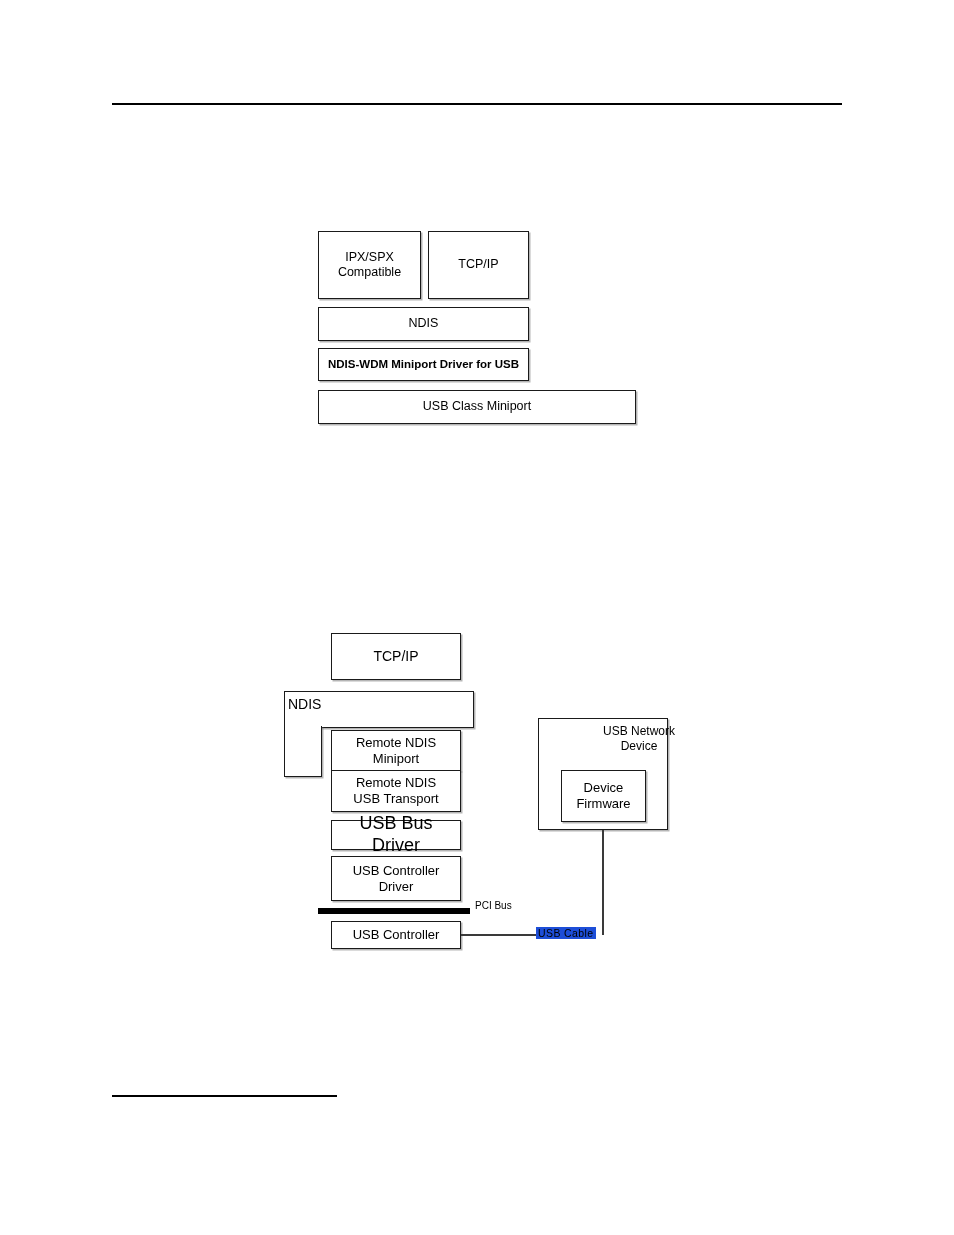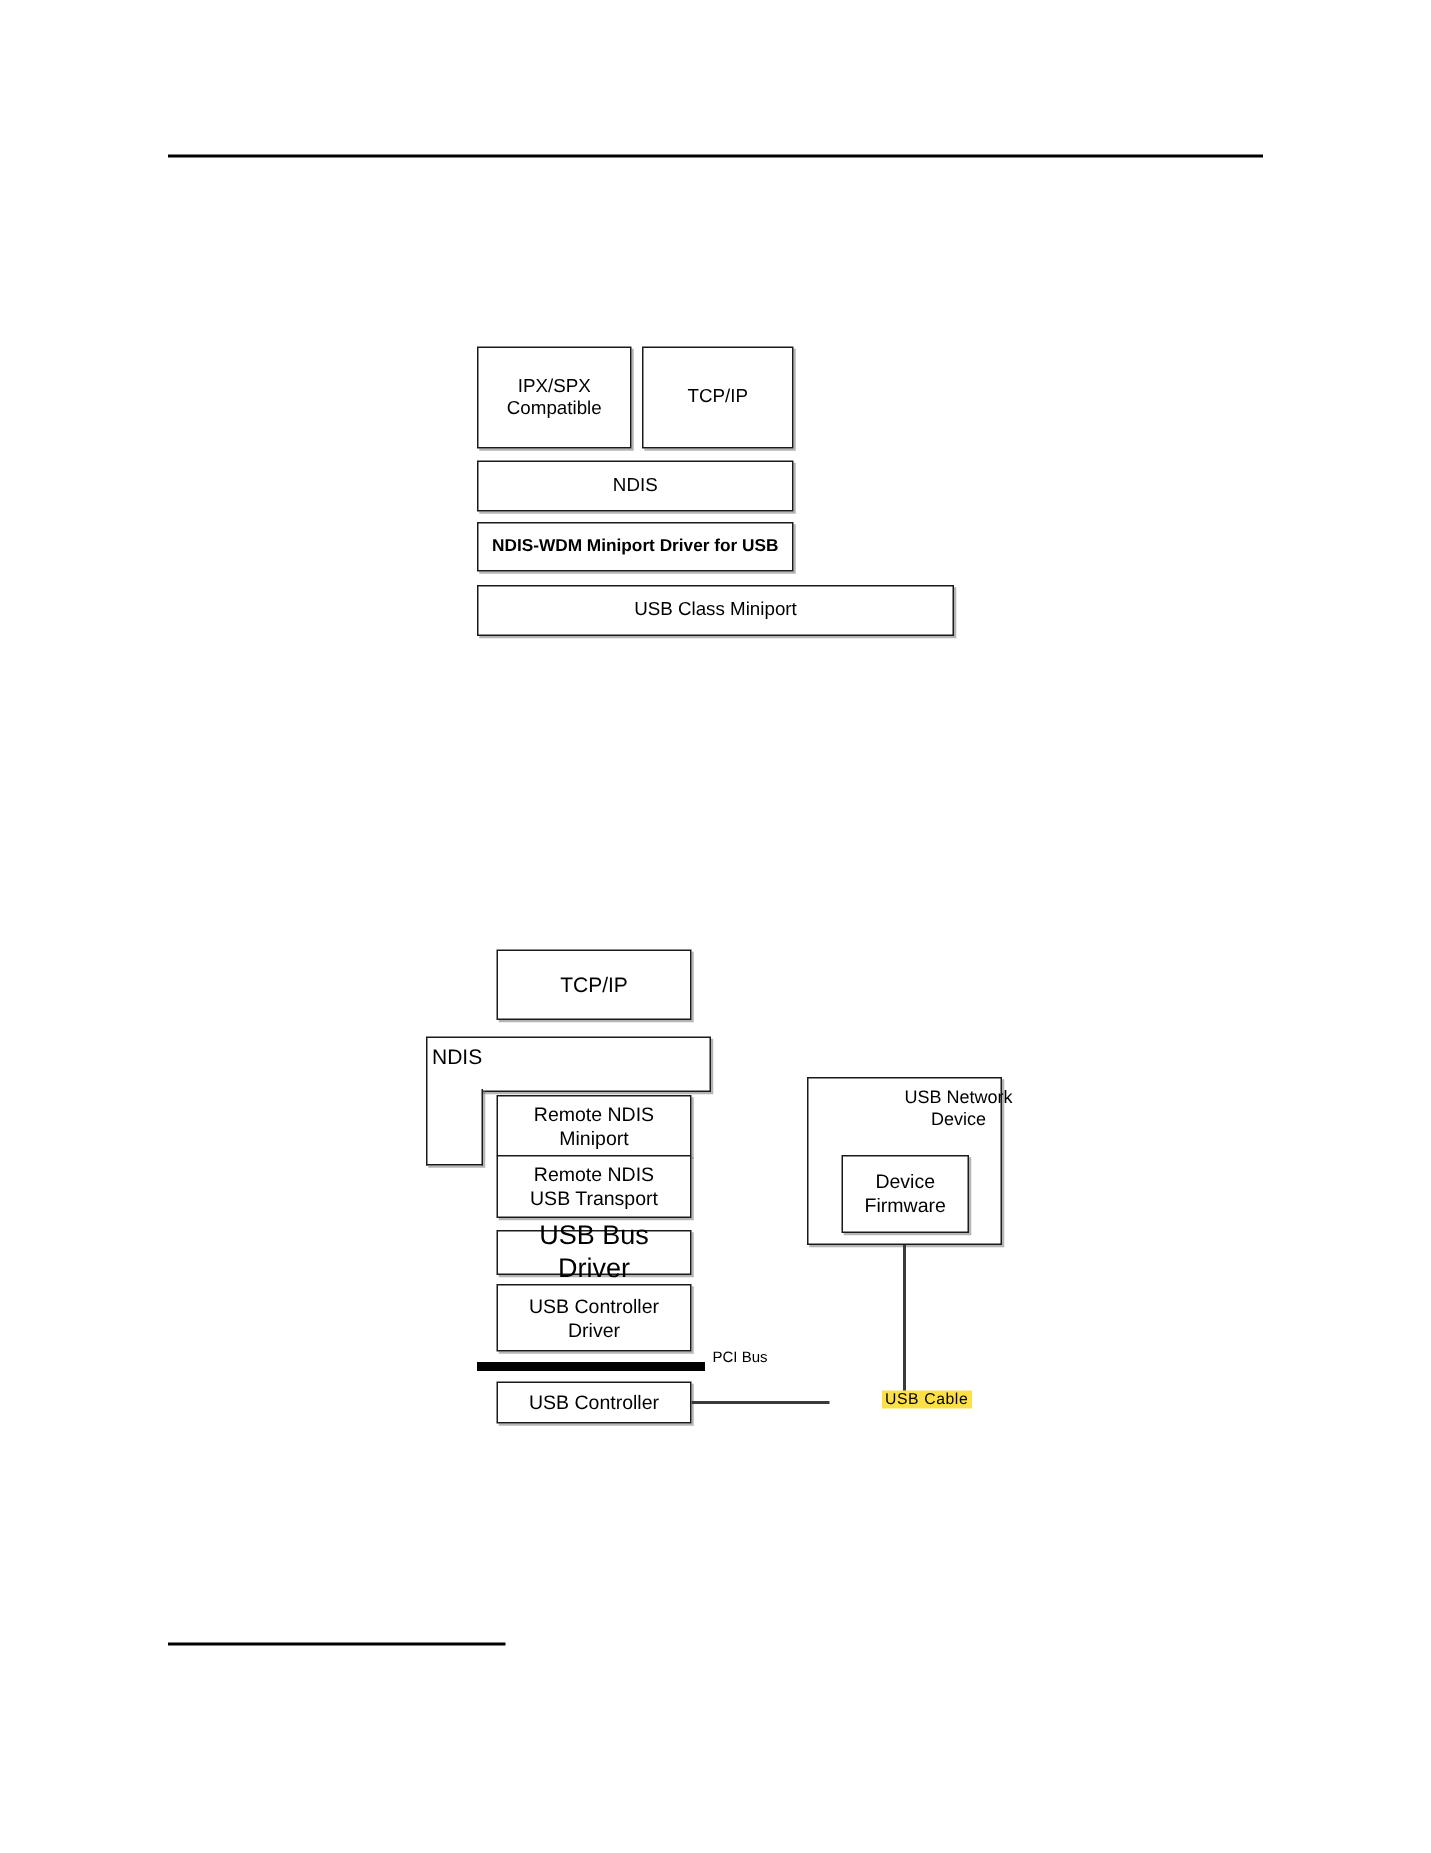--- a/index.html
+++ b/index.html
@@ -156,24 +156,24 @@
     background: #3a3a3a;
   }
   #d2-cable-v {
     position: absolute;
     left: 602px; top: 830px;
     width: 1.6px; height: 105px;
     background: #3a3a3a;
   }
   #d2-cable-label {
     position: absolute;
-    left: 588px; top: 927px;
+    left: 536px; top: 927px;
     font-size: 10.5px;
     letter-spacing: 0.4px;
-    background: #fde047;
+    background: #1d4ed8;
     padding: 0 2px;
     white-space: nowrap;
   }
 </style>
 </head>
 <body>
 
 <div id="page">
 
   <div class="rule header-rule"></div>

